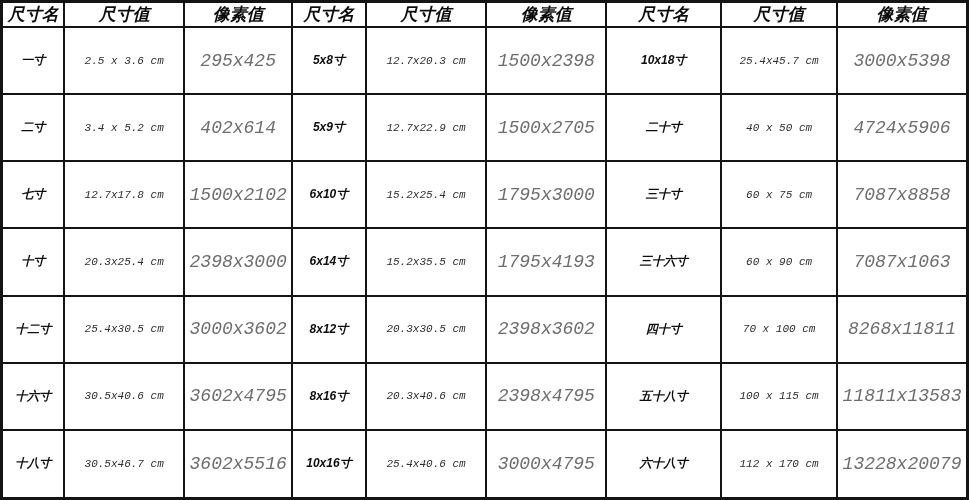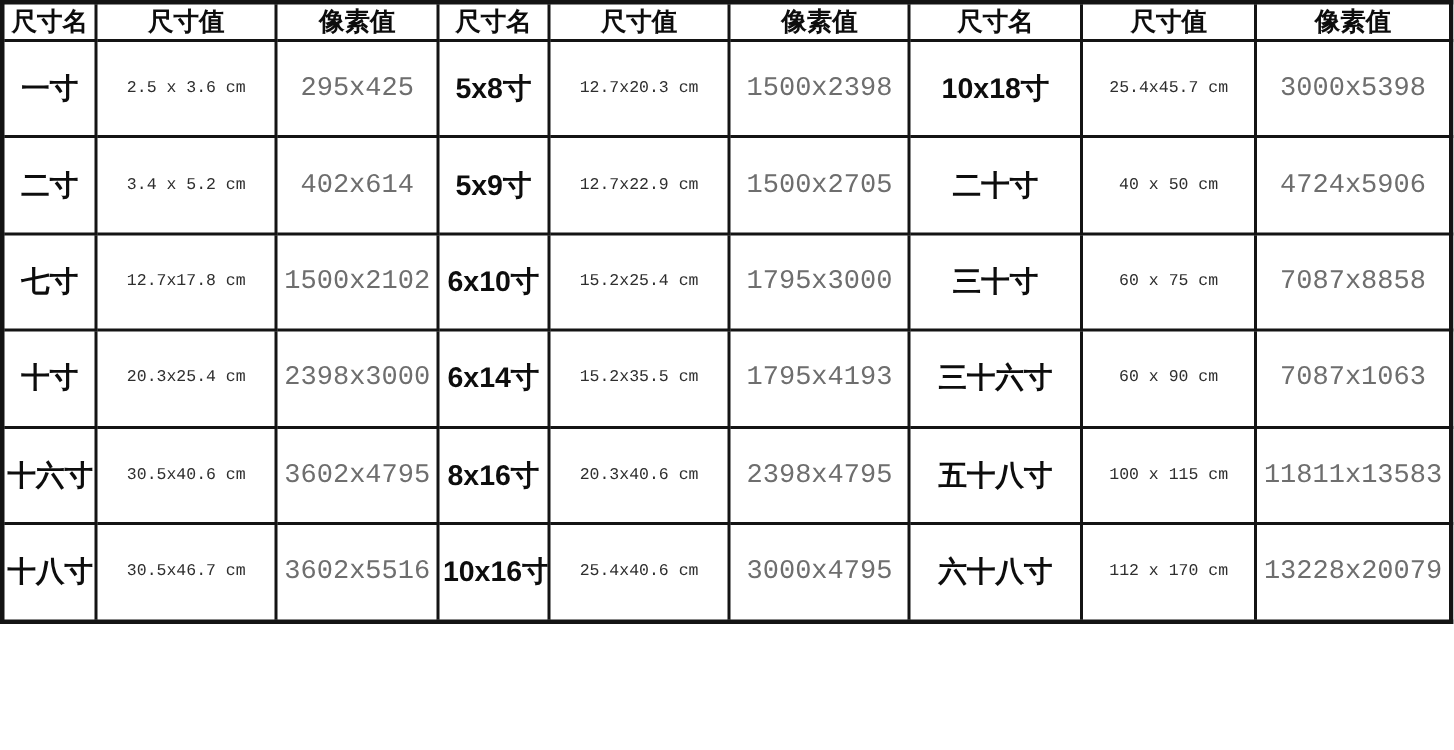--- a/index.html
+++ b/index.html
@@ -1,39 +1,40 @@
 <!DOCTYPE html>
 <html style="--background: #fdfdfd; --border: #141414; --name-text: #0d0d0d; --size-text: #2e2e2e; --pixel-text: #6e6e6e;"><head>
 <meta charset="utf-8">
 <style>
   html,body{margin:0;padding:0;background:#ffffff;}
   .page{
-    width:969px;height:416px;box-sizing:border-box;
+    width:969px;height:500px;box-sizing:border-box;
     background:var(--background,#fdfdfd);
     font-family:"Liberation Sans",sans-serif;
+    font-style:italic;
   }
   table.size-table{
     width:100%;height:100%;
     border-collapse:collapse;table-layout:fixed;
     background:#ffffff;
     border:3px solid var(--border,#141414);
   }
   .size-table th,.size-table td{
     border:2px solid var(--border,#141414);
     text-align:center;vertical-align:middle;
     padding:0 2px;overflow:hidden;white-space:nowrap;
   }
   .size-table th{
     font-family:"Liberation Sans",sans-serif;
     font-size:17px;font-weight:bold;
     color:var(--name-text,#0d0d0d);
   }
   td.name{
     font-family:"Liberation Sans",sans-serif;
-    font-size:19px;font-weight:bold;
+    font-size:12px;font-weight:bold;
     color:var(--name-text,#0d0d0d);
   }
   td.size{
     font-family:"Liberation Mono","DejaVu Sans Mono",monospace;
     font-size:11px;
     color:var(--size-text,#2e2e2e);
     margin-top:41px;
   }
   td.pixels{
     font-family:"Liberation Mono","DejaVu Sans Mono",monospace;
@@ -109,20 +110,31 @@
           <td class="size">20.3x25.4 cm</td>
           <td class="pixels">2398x3000</td>
           <td class="name">6x14寸</td>
           <td class="size">15.2x35.5 cm</td>
           <td class="pixels">1795x4193</td>
           <td class="name">三十六寸</td>
           <td class="size">60 x 90 cm</td>
           <td class="pixels">7087x1063</td>
         </tr>
         <tr>
+          <td class="name">十二寸</td>
+          <td class="size">25.4x30.5 cm</td>
+          <td class="pixels">3000x3602</td>
+          <td class="name">8x12寸</td>
+          <td class="size">20.3x30.5 cm</td>
+          <td class="pixels">2398x3602</td>
+          <td class="name">四十寸</td>
+          <td class="size">70 x 100 cm</td>
+          <td class="pixels">8268x11811</td>
+        </tr>
+        <tr>
           <td class="name">十六寸</td>
           <td class="size">30.5x40.6 cm</td>
           <td class="pixels">3602x4795</td>
           <td class="name">8x16寸</td>
           <td class="size">20.3x40.6 cm</td>
           <td class="pixels">2398x4795</td>
           <td class="name">五十八寸</td>
           <td class="size">100 x 115 cm</td>
           <td class="pixels">11811x13583</td>
         </tr>

